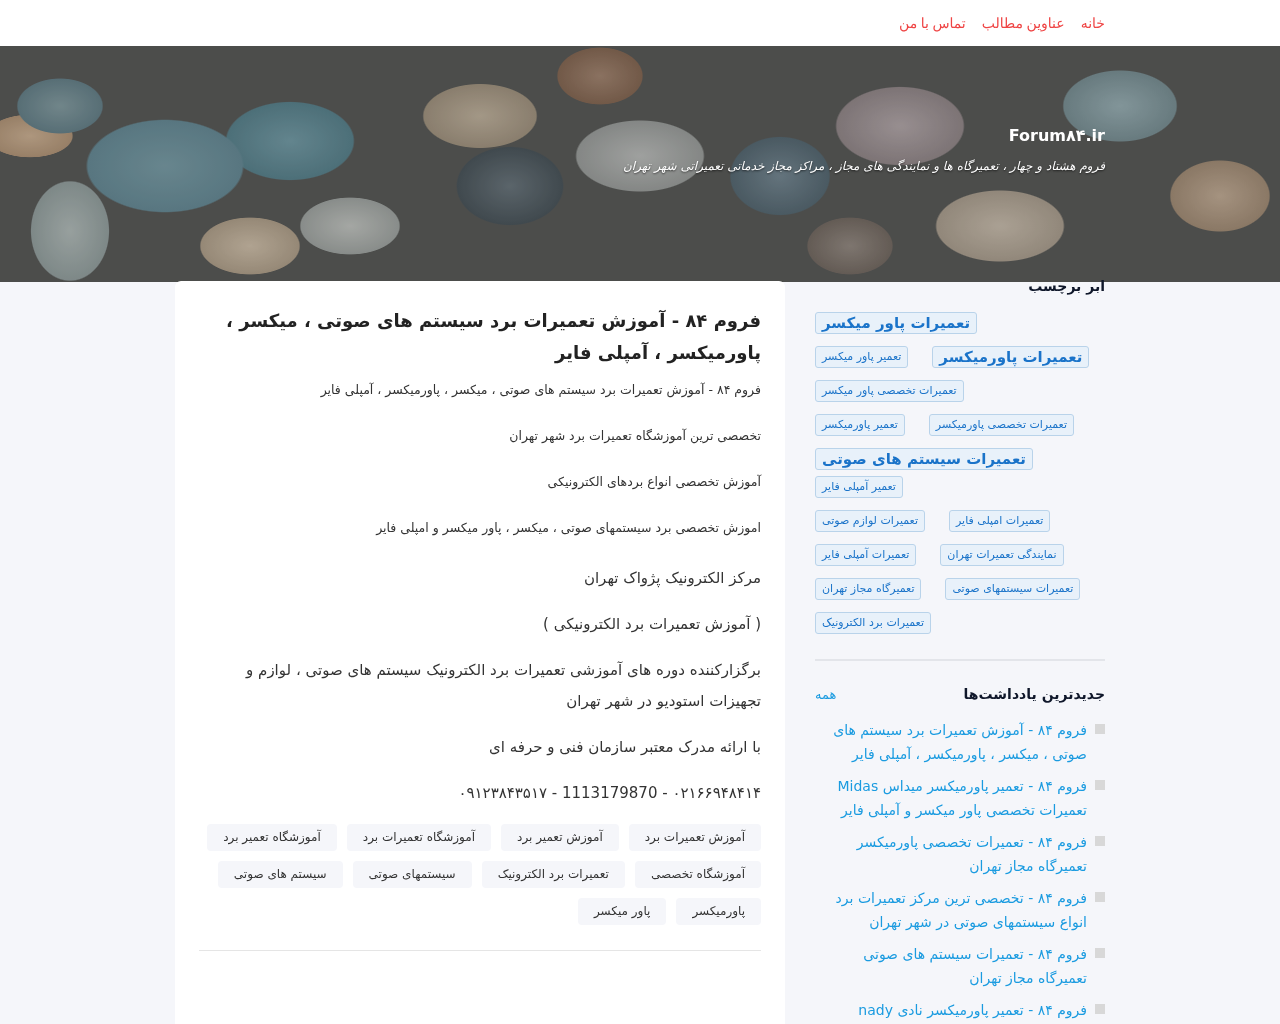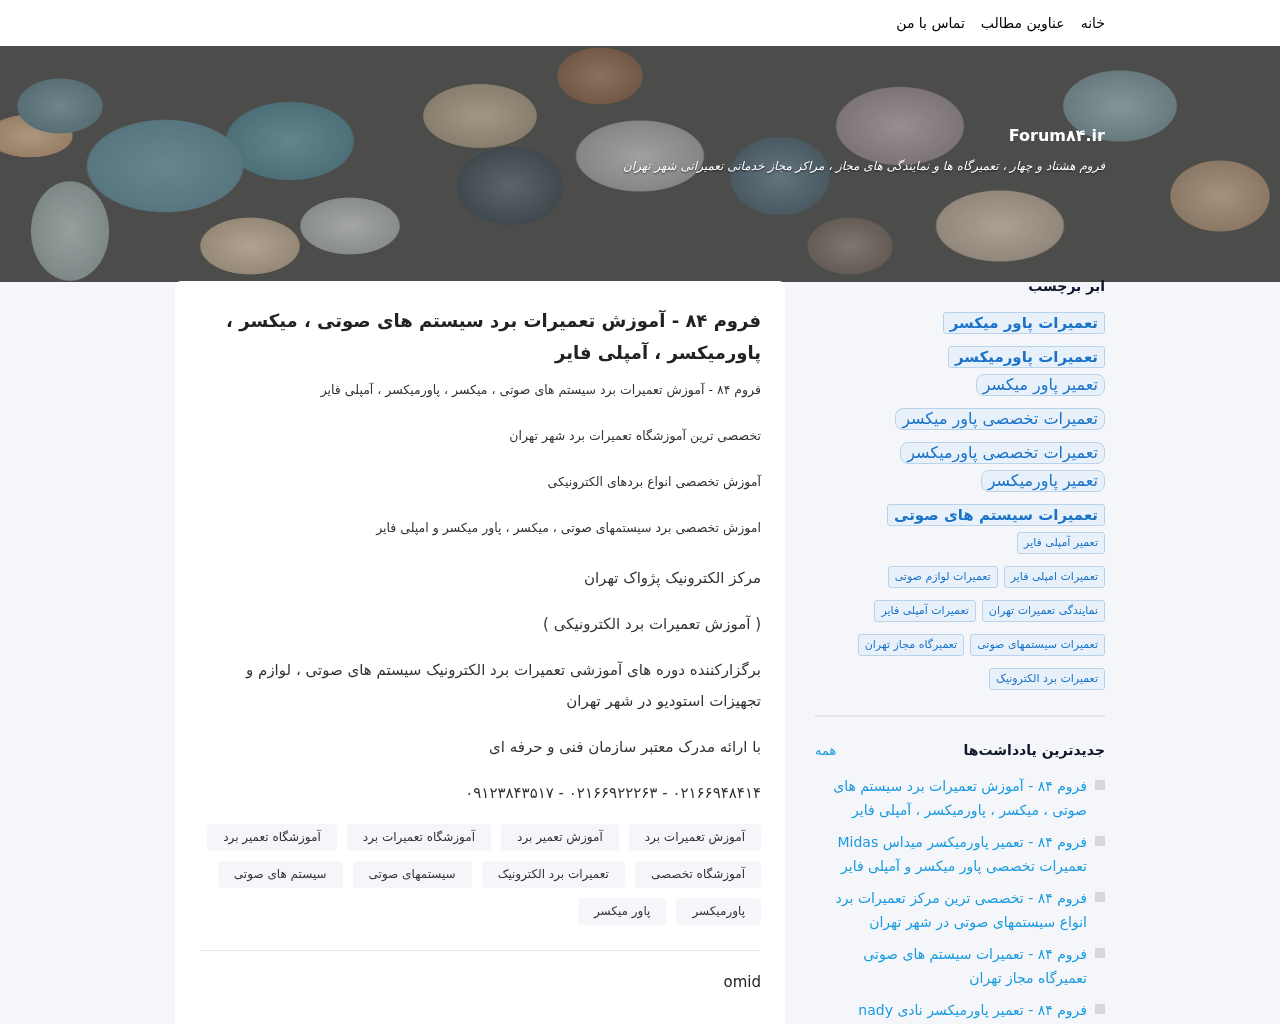--- a/index.html
+++ b/index.html
@@ -2,21 +2,21 @@
 <html><head>
 <meta charset="utf-8">
 <style>
   * { box-sizing: border-box; margin: 0; padding: 0; }
   html, body { width: 1280px; height: 1024px; overflow: hidden; }
   body { background: #f5f6fa; font-family: "DejaVu Sans", "Liberation Sans", sans-serif; color: #222; direction: rtl; }
   a { text-decoration: none; }
 
   .topbar { height: 46px; background: #fff; position: relative; }
   .nav { position: absolute; right: 175px; top: 0; height: 46px; display: flex; align-items: center; gap: 16px; font-size: 14px; }
-  .nav a { color: #000000; }
+  .nav a { color: #ef4444; font-family: Liberation Serif, serif; }
 
   .hero { position: absolute; top: 46px; left: 0; width: 1280px; height: 236px; overflow: hidden;
     background:
       radial-gradient(ellipse 70px 45px at 60px 60px, #8aa3a8 0%, #6b8790 60%, transparent 62%),
       radial-gradient(ellipse 110px 65px at 165px 120px, #7fa3ad 0%, #6c919d 70%, transparent 72%),
       radial-gradient(ellipse 90px 55px at 290px 95px, #79a2ad 0%, #5e8893 70%, transparent 72%),
       radial-gradient(ellipse 55px 70px at 70px 185px, #b9c3c1 0%, #9aa7a6 70%, transparent 72%),
       radial-gradient(ellipse 60px 30px at 30px 90px, #d4b89a 0%, #b99c7e 70%, transparent 72%),
       radial-gradient(ellipse 70px 40px at 350px 180px, #c9ccc8 0%, #a7aca9 70%, transparent 72%),
       radial-gradient(ellipse 80px 45px at 480px 70px, #c7b9a4 0%, #a89a86 70%, transparent 72%),
@@ -42,24 +42,24 @@
   .post-p.large { font-size: 15px; line-height: 31px; margin-bottom: 15px; margin-top: 8px; }
   .phones { font-size: 15px; color: #333; margin-bottom: 60px; }
 
   .post-tags { display: flex; flex-wrap: wrap; gap: 10px 10px; justify-content: flex-start; }
   .post-tag { background: #f5f6fa; color: #333; font-size: 12px; padding: 0 16px; height: 27px; line-height: 27px; border-radius: 4px; }
   .divider { border-top: 1px solid #e5e5e5; margin-top: 25px; }
   .author { font-size: 15px; direction: ltr; text-align: right; margin-top: 22px; color: #222; }
 
   .sidebar { position: absolute; left: 815px; top: 278px; width: 290px; }
   .widget-title { font-size: 14px; font-weight: bold; color: #0f172a; margin-bottom: 18px; }
-  .tag-cloud { display: flex; flex-wrap: wrap; justify-content: flex-start; gap: 6px 6px; align-items: center; }
+  .tag-cloud { display: flex; flex-wrap: wrap; justify-content: flex-end; gap: 6px 24px; align-items: center; }
   .cloud-tag { background: #e8f1fa; border: 1px solid #b9d3ea; color: #1a73c9; border-radius: 3px; padding: 1px 6px; line-height: 18px; }
   .s1 { font-size: 11px; }
-  .s2 { font-size: 16px; border-radius: 8px; }
+  .s2 { font-size: 11px; }
   .s3 { font-size: 15px; font-weight: bold; }
   .sidebar-divider { border-top: 2px solid #e3e5ea; margin-top: 25px; margin-bottom: 25px; }
   .recent-head { display: flex; justify-content: space-between; align-items: center; margin-bottom: 16px; }
   .recent-head .widget-title { margin-bottom: 0; }
   .more-link { color: #1a9be0; font-size: 13px; }
   .recent-list { list-style: none; }
   .recent-item { display: flex; gap: 8px; margin-bottom: 8px; }
   .bullet { width: 10px; height: 10px; background: #d8d8d8; flex: none; margin-top: 6px; }
   .recent-link { color: #1a9be0; font-size: 14px; line-height: 24px; }
 </style>
@@ -83,36 +83,35 @@
 <main class="main-card">
   <h1 class="post-title">فروم ۸۴ - آموزش تعمیرات برد سیستم های صوتی ، میکسر ، پاورمیکسر ، آمپلی فایر</h1>
   <p class="post-p">فروم ۸۴ - آموزش تعمیرات برد سیستم های صوتی ، میکسر ، پاورمیکسر ، آمپلی فایر</p>
   <p class="post-p">تخصصی ترین آموزشگاه تعمیرات برد شهر تهران</p>
   <p class="post-p">آموزش تخصصی انواع بردهای الکترونیکی</p>
   <p class="post-p">اموزش تخصصی برد سیستمهای صوتی ، میکسر ، پاور میکسر و امپلی فایر</p>
   <p class="post-p large">مرکز الکترونیک پژواک تهران</p>
   <p class="post-p large">( آموزش تعمیرات برد الکترونیکی )</p>
   <p class="post-p large">برگزارکننده دوره های آموزشی تعمیرات برد الکترونیک سیستم های صوتی ، لوازم و تجهیزات استودیو در شهر تهران</p>
   <p class="post-p large">با ارائه مدرک معتبر سازمان فنی و حرفه ای</p>
-  <p class="post-p large phones">۰۲۱۶۶۹۴۸۴۱۴ - ۰۲۱۶۶۹۲۲۲۶۳ - ۰۹۱۲۳۸۴۳۵۱۷</p>
+  <p class="post-p large phones">۰۲۱۶۶۹۴۸۴۱۴ - 1113179870 - ۰۹۱۲۳۸۴۳۵۱۷</p>
 
   <div class="post-tags">
     <a href="#" class="post-tag">آموزش تعمیرات برد</a>
     <a href="#" class="post-tag">آموزش تعمیر برد</a>
     <a href="#" class="post-tag">آموزشگاه تعمیرات برد</a>
     <a href="#" class="post-tag">آموزشگاه تعمیر برد</a>
     <a href="#" class="post-tag">آموزشگاه تخصصی</a>
     <a href="#" class="post-tag">تعمیرات برد الکترونیک</a>
     <a href="#" class="post-tag">سیستمهای صوتی</a>
     <a href="#" class="post-tag">سیستم های صوتی</a>
     <a href="#" class="post-tag">پاورمیکسر</a>
     <a href="#" class="post-tag">پاور میکسر</a>
   </div>
   <div class="divider"></div>
-  <div class="author">omid</div>
 </main>
 
 <aside class="sidebar">
   <h3 class="widget-title">ابر برچسب</h3>
   <div class="tag-cloud">
     <a href="#" class="cloud-tag s3">تعمیرات پاور میکسر</a>
     <div style="width:100%;height:0"></div>
     <a href="#" class="cloud-tag s3">تعمیرات پاورمیکسر</a>
     <a href="#" class="cloud-tag s2">تعمیر پاور میکسر</a>
     <div style="width:100%;height:0"></div>
@@ -146,20 +145,24 @@
     <li class="recent-item">
       <span class="bullet"></span>
       <a href="#" class="recent-link">فروم ۸۴ - آموزش تعمیرات برد سیستم های صوتی ، میکسر ، پاورمیکسر ، آمپلی فایر</a>
     </li>
     <li class="recent-item">
       <span class="bullet"></span>
       <a href="#" class="recent-link">فروم ۸۴ - تعمیر پاورمیکسر میداس Midas تعمیرات تخصصی پاور میکسر و آمپلی فایر</a>
     </li>
     <li class="recent-item">
       <span class="bullet"></span>
+      <a href="#" class="recent-link">فروم ۸۴ - تعمیرات تخصصی پاورمیکسر تعمیرگاه مجاز تهران</a>
+    </li>
+    <li class="recent-item">
+      <span class="bullet"></span>
       <a href="#" class="recent-link">فروم ۸۴ - تخصصی ترین مرکز تعمیرات برد انواع سیستمهای صوتی در شهر تهران</a>
     </li>
     <li class="recent-item">
       <span class="bullet"></span>
       <a href="#" class="recent-link">فروم ۸۴ - تعمیرات سیستم های صوتی تعمیرگاه مجاز تهران</a>
     </li>
     <li class="recent-item">
       <span class="bullet"></span>
       <a href="#" class="recent-link">فروم ۸۴ - تعمیر پاورمیکسر نادی nady تعمیرات تخصصی پاور میکسر و آمپلی فایر</a>
     </li>

